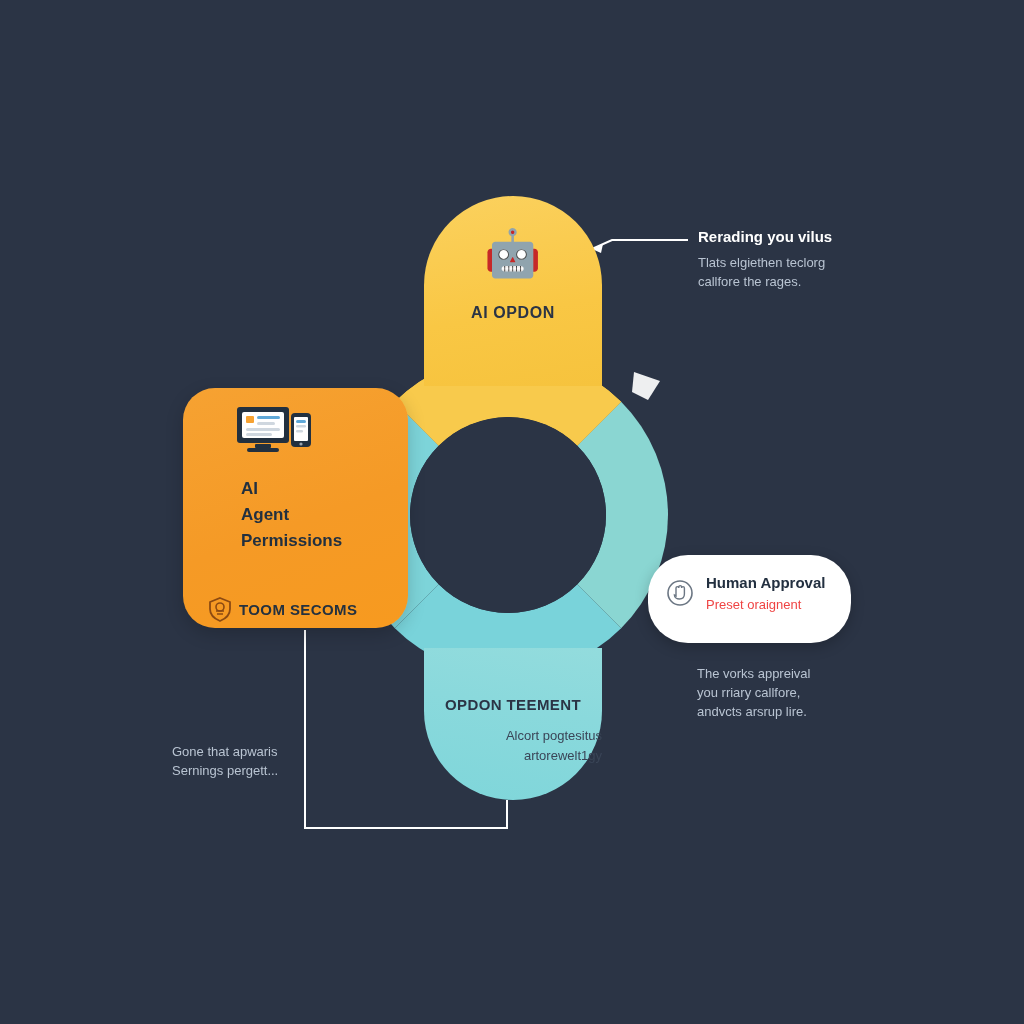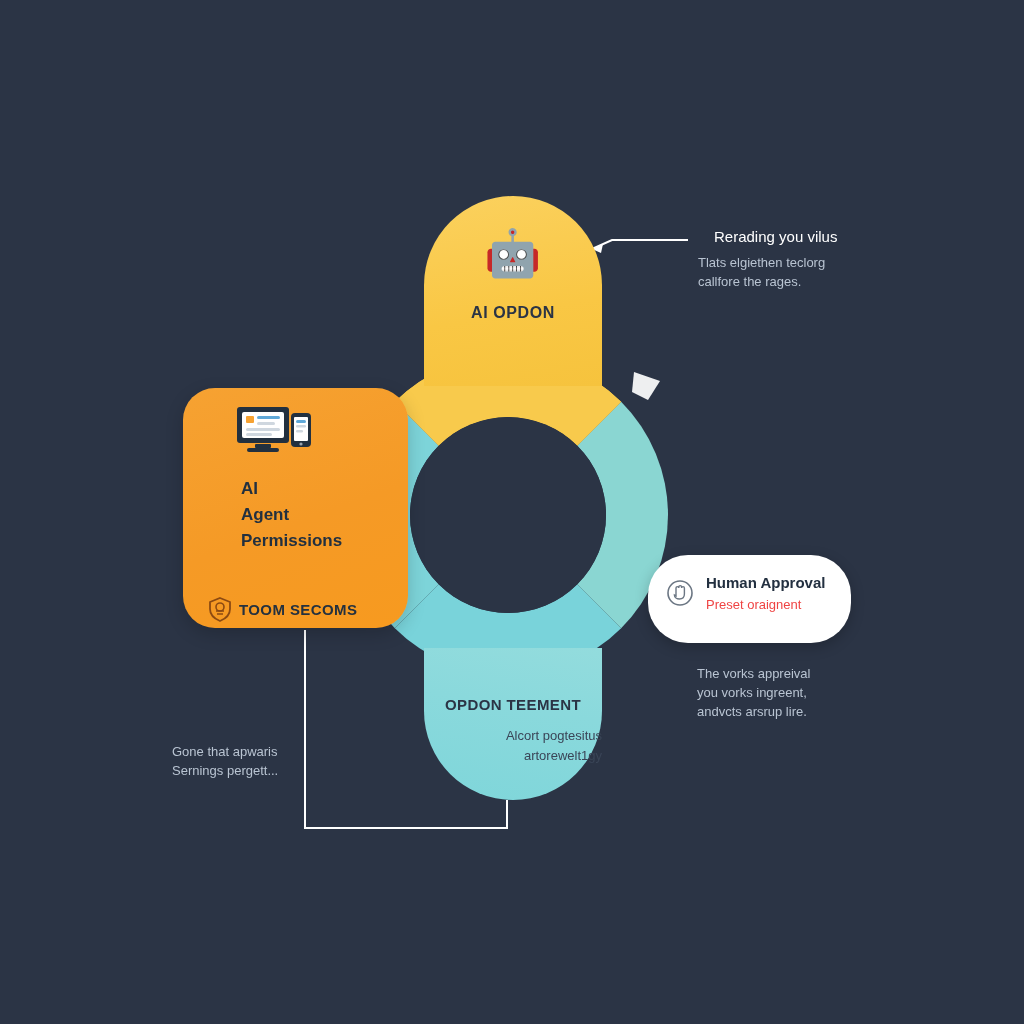--- a/index.html
+++ b/index.html
@@ -124,21 +124,21 @@
     color:#233040;font-size:15px;font-weight:bold;
   }
   .pill-right .sub{
     position:absolute;left:58px;top:42px;
     color:#ef4444;font-size:13px;
   }
 
   
   .ann{position:absolute;}
   .ann .h{
-    color:#ffffff;font-size:15px;font-weight:normal;margin:0 0 8px 16px;
+    color:#ffffff;font-size:15px;font-weight:bold;margin:0 0 8px 0;
   }
   .ann .b{
     color:#b9c4d2;font-size:13px;line-height:19px;margin:0;
   }
   .ann.tr{left:698px;top:228px;width:180px;}
   .ann.rm{left:697px;top:664px;width:180px;}
   .ann.bl{left:172px;top:742px;width:190px;}
   .ann.bl .b{color:#b9c4d2;}
 
   svg.overlay{position:absolute;left:0;top:0;width:1024px;height:1024px;}
@@ -227,21 +227,21 @@
     <p class="h">Rerading you vilus</p>
     <p class="b">
       <span>Tlats elgiethen teclorg</span><br>
       <span>callfore the rages.</span>
     </p>
   </div>
 
   <div class="ann rm">
     <p class="b">
       <span>The vorks appreival</span><br>
-      <span>you vorks ingreent,</span><br>
+      <span>you rriary callfore,</span><br>
       <span>andvcts arsrup lire.</span>
     </p>
   </div>
 
   <div class="ann bl">
     <p class="b">
       <span>Gone that apwaris</span><br>
       <span>Sernings pergett...</span>
     </p>
   </div>

